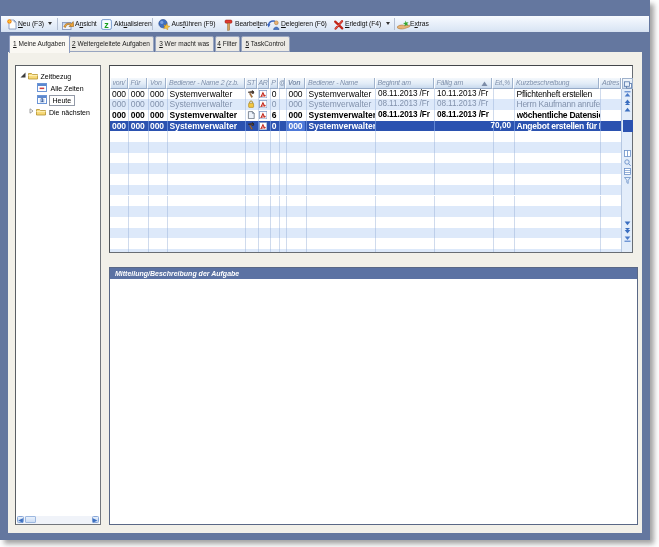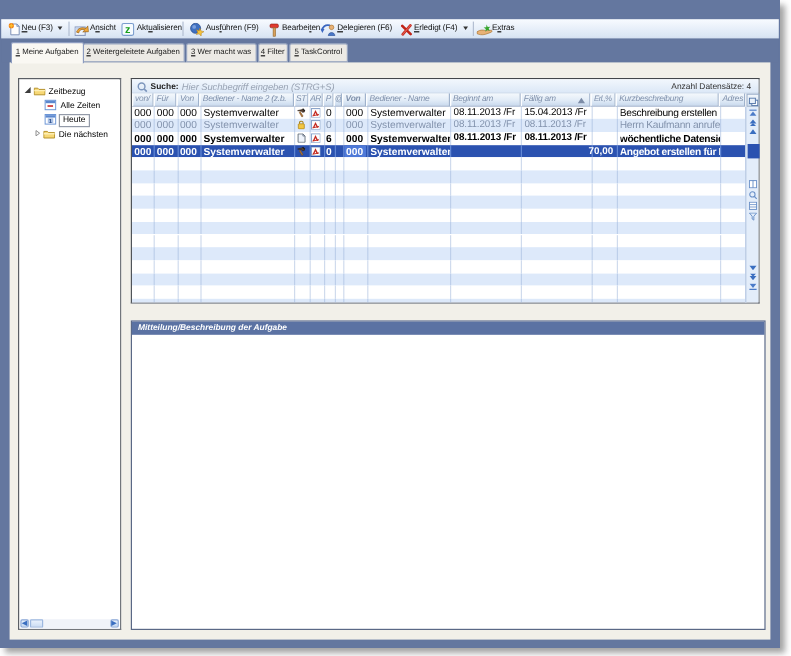--- a/index.html
+++ b/index.html
@@ -147,29 +147,20 @@
         <path d="M0.5 4.5 L9.5 4.5" stroke="#fdeeb3" stroke-width="1.2"></path>
       </svg>
 <div class="titem" style="left:33.5px;top:43.5px">Die nächsten</div>
 <div class="abs" style="left:1px;top:450px;width:82.5px;height:8px;background:#f0f3f9;">
         <div class="abs" style="left:0.5px;top:0.5px;width:7px;height:7px;background:linear-gradient(#e8f0fb,#c2d7f2);border:1px solid #8aa8d8;border-radius:1.5px;color:#3a6ec0;font-size:6px;line-height:6px;text-align:center;">◀</div>
         <div class="abs" style="left:8.5px;top:0.5px;width:11px;height:7px;background:linear-gradient(#e9f1fc,#cdddf4);border:1px solid #9db8e0;border-radius:1px;"></div>
         <div class="abs" style="right:0.5px;top:0.5px;width:7px;height:7px;background:linear-gradient(#e8f0fb,#c2d7f2);border:1px solid #8aa8d8;border-radius:1.5px;color:#3a6ec0;font-size:6px;line-height:6px;text-align:center;">▶</div>
       </div>
 </div>
 <div id="gridpanel">
-<div id="searchrow">
-<svg class="abs" style="left:4px;top:2px" width="9" height="9" viewBox="0 0 9 9">
-          <circle cx="4" cy="4" r="2.8" fill="none" stroke="#7d96bd" stroke-width="1.2"></circle>
-          <path d="M6 6 L8.4 8.4" stroke="#7d96bd" stroke-width="1.4"></path>
-        </svg>
-<div class="abs" style="left:16px;top:2.6px;font-size:7px;font-weight:bold;color:#222;">Suche:</div>
-<div class="abs" style="left:42px;top:2.2px;font-size:7.8px;font-style:italic;color:#9aa4b4;letter-spacing:-0.05px;">Hier Suchbegriff eingeben (STRG+S)</div>
-<div class="abs" style="right:6px;top:2.6px;font-size:7px;color:#333;">Anzahl Datensätze: 4</div>
-</div>
 <div id="headrow">
 <div class="hcell" style="left:0.0px;width:18px;">von/</div>
 <div class="hcell" style="left:18.0px;width:19.5px;">Für</div>
 <div class="hcell" style="left:37.5px;width:19px;">Von</div>
 <div class="hcell" style="left:56.5px;width:78.5px;">Bediener - Name 2 (z.b.</div>
 <div class="hcell" style="left:135.0px;width:12.5px;padding-left:0;text-align:center;letter-spacing:-0.4px;">ST</div>
 <div class="hcell" style="left:147.5px;width:12px;padding-left:0;text-align:center;letter-spacing:-0.4px;">AR</div>
 <div class="hcell" style="left:159.5px;width:9px;padding-left:0;text-align:center;letter-spacing:-0.4px;">P</div>
 <div class="hcell" style="left:168.5px;width:7px;padding-left:0;text-align:center;letter-spacing:-0.4px;">@</div>
 <div class="hcell" style="left:175.5px;width:20px;font-weight:bold;font-style:italic;">Von</div>
@@ -194,23 +185,23 @@
         </svg>
 <svg class="abs" style="left:149.5px;top:1.3px" width="8" height="8" viewBox="0 0 8 8">
           <rect x="0.5" y="0.5" width="7.4" height="7.4" fill="#fdfdfd" stroke="#7e9ac4" stroke-width="0.8"></rect>
           <path d="M1.6 6.4 L3.9 1.6 L6.4 6.4 L5 6.4 L3.9 4 L2.9 6.4 Z" fill="#c32a20"></path>
           <path d="M1.4 6.6 L6.8 5.4" stroke="#c32a20" stroke-width="0.8"></path>
         </svg>
 <div class="cell" style="left:160.0px;width:9px;text-align:center;">0</div>
 <div class="cell" style="left:176.0px;width:20px;text-align:center;">000</div>
 <div class="cell" style="left:199.0px;width:66.5px;">Systemverwalter</div>
 <div class="cell" style="left:268.5px;width:56px;font-size:8.2px;letter-spacing:-0.1px;">08.11.2013 /Fr</div>
-<div class="cell" style="left:327.5px;width:55.5px;font-size:8.2px;letter-spacing:-0.1px;">15.04.2013 /Fr</div>
+<div class="cell" style="left:327.5px;width:55.5px;font-size:8.2px;letter-spacing:-0.1px;">10.11.2013 /Fr</div>
 <div class="cell" style="left:376.0px;width:41px;text-align:right;font-size:8.2px;margin-top:41px;">40,00</div>
-<div class="cell" style="left:407.0px;width:83px;letter-spacing:-0.25px;">Beschreibung erstellen</div>
+<div class="cell" style="left:407.0px;width:83px;letter-spacing:-0.25px;">Pflichtenheft erstellen</div>
 </div>
 <div class="row sepA" style="top:33.2px;height:10.7px;background-color:#dde9fa;color:#8292ac;">
 <div class="cell" style="left:0.5px;width:18px;text-align:center;">000</div>
 <div class="cell" style="left:18.5px;width:19.5px;text-align:center;">000</div>
 <div class="cell" style="left:38.0px;width:19px;text-align:center;">000</div>
 <div class="cell" style="left:60.0px;width:75.5px;">Systemverwalter</div>
 <svg class="abs" style="left:137.5px;top:1.3px" width="8" height="8" viewBox="0 0 8 8">
           <rect x="1.6" y="3.2" width="5" height="4.2" rx="0.6" fill="#f3c63f" stroke="#a8821a" stroke-width="0.6"></rect>
           <path d="M2.6 3.2 V2.2 C2.6 0.6 5.6 0.6 5.6 2.2 V3.2" fill="none" stroke="#a8821a" stroke-width="0.9"></path>
         </svg>

